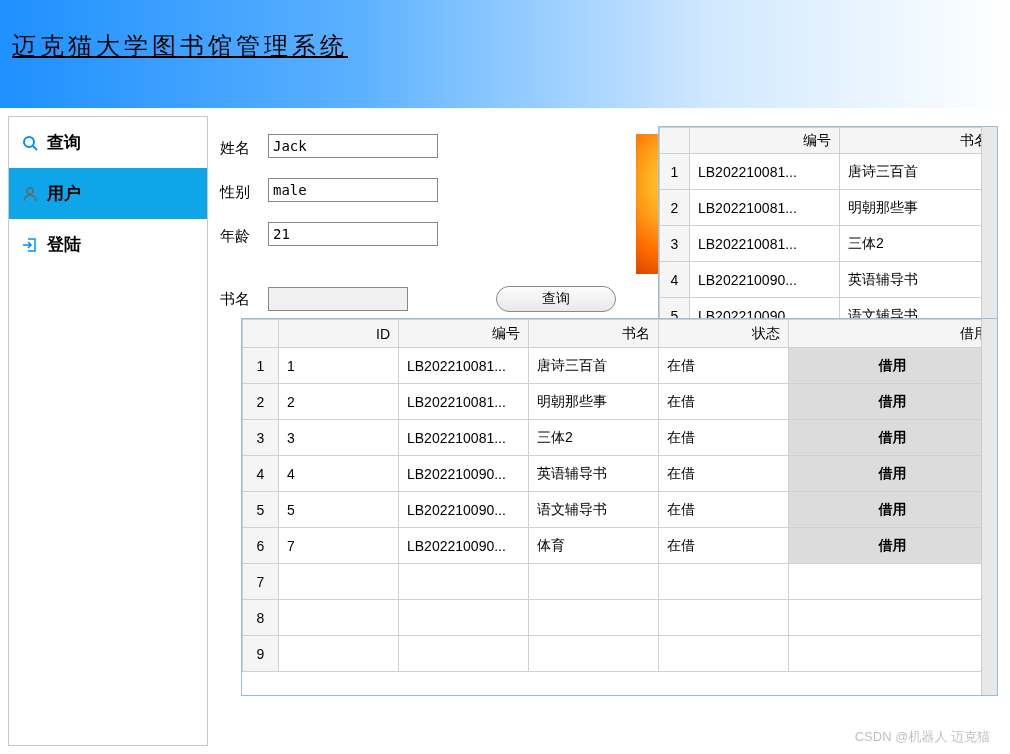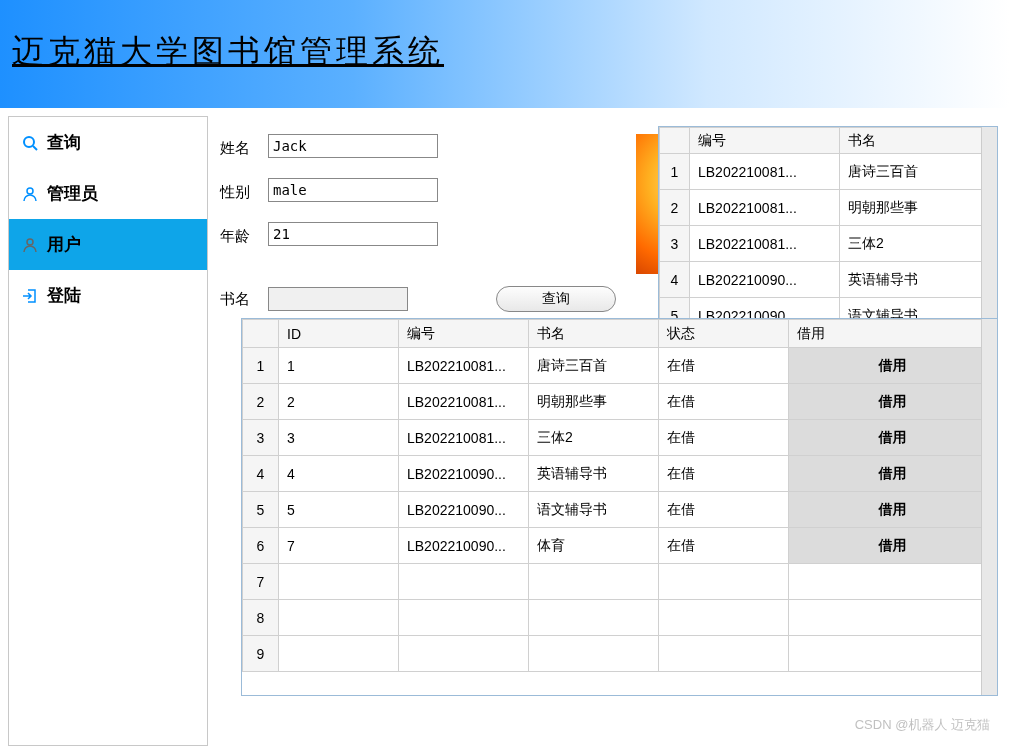--- a/index.html
+++ b/index.html
@@ -1,19 +1,19 @@
 <!DOCTYPE html>
 <html><head>
 <meta charset="utf-8">
 <style>
 * { box-sizing: border-box; margin: 0; padding: 0; }
 body { font-family: "Microsoft YaHei", Arial, sans-serif; font-size: 14px; background: #fff; width: 1010px; height: 754px; overflow: hidden; }
 
 .header { height: 108px; background: linear-gradient(to right, #1e90ff 0%, #5bb0ff 35%, #d0e8ff 70%, #ffffff 100%); padding: 30px 12px; }
-.header-title { font-size: 32px; color: #000; text-decoration: underline; letter-spacing: 4px; font-family: "SimSun", serif; }
+.header-title { font-size: 24px; color: #000; text-decoration: underline; letter-spacing: 4px; font-family: "SimSun", serif; }
 
 .main { display: flex; height: 646px; }
 .sidebar { width: 200px; border: 1px solid #c8c8c8; margin: 8px 4px 8px 8px; background: #fff; }
 .sidebar-item { display: flex; align-items: center; gap: 8px; padding: 14px 12px; font-size: 17px; font-weight: bold; cursor: pointer; }
 .sidebar-item.active { background: #0ea5e9; }
 .sidebar-item .icon { width: 18px; height: 18px; display: inline-flex; align-items: center; justify-content: center; }
 
 .content { flex: 1; padding: 8px 12px 8px 8px; position: relative; }
 
 .form-area { display: flex; gap: 20px; margin-bottom: 6px; }
@@ -29,56 +29,47 @@
 .search-input { width: 140px; height: 24px; border: 1px solid #888; background: #f0f0f0; }
 .search-btn { width: 120px; height: 26px; border: 1px solid #888; border-radius: 14px; background: linear-gradient(#fdfdfd, #e8e8e8); cursor: pointer; font-size: 14px; margin-left: 80px; }
 
 .small-table-wrap { position: absolute; top: 18px; right: 12px; width: 340px; height: 210px; border: 1px solid #9bbbd8; }
 .table-scroll-corner { position: absolute; right: 0; top: 0; width: 16px; height: 100%; background: #e8e8e8; border-left: 1px solid #ccc; }
 
 .big-table-wrap { border: 1px solid #9bbbd8; height: 378px; position: relative; margin-left: 21px; }
 
 table { border-collapse: collapse; width: 100%; table-layout: fixed; }
 th, td { border: 1px solid #d0d0d0; padding: 0 8px; text-align: left; font-size: 14px; overflow: hidden; white-space: nowrap; text-overflow: ellipsis; background: #fff; }
-th { background: #f5f5f5; font-weight: normal; text-align: left; height: 28px; }
+th { background: #f5f5f5; font-weight: normal; text-align: right; height: 28px; }
 td { height: 36px; }
 .rowhead { background: #f5f5f5; text-align: center; width: 30px; }
 .borrow-cell { background: #dcdcdc; text-align: center; font-weight: bold; cursor: pointer; }
 
 .small-table-wrap th { height: 26px; }
 .small-table-wrap td { height: 36px; }
 
-.watermark { position: absolute; bottom: 20px; right: 20px; color: rgba(150,150,150,0.6); font-size: 13px; }
+.watermark { position: absolute; bottom: 8px; right: 20px; color: rgba(150,150,150,0.6); font-size: 13px; }
 </style>
 </head>
 <body>
 
 <div class="header">
   <div class="header-title">迈克猫大学图书馆管理系统</div>
 </div>
 
 <div class="main">
   <div class="sidebar">
     <div class="sidebar-item">
       <span class="icon">
         <svg width="16" height="16" viewBox="0 0 16 16">
             <circle cx="7" cy="7" r="5" fill="none" stroke="#0090ff" stroke-width="2"></circle>
             <line x1="11" y1="11" x2="15" y2="15" stroke="#0090ff" stroke-width="2"></line>
           </svg>
       </span>
       <span>查询</span>
-    </div>
-    <div class="sidebar-item">
-      <span class="icon">
-        <svg width="16" height="16" viewBox="0 0 16 16">
-            <circle cx="8" cy="5" r="3" fill="none" stroke="#0090ff" stroke-width="1.5"></circle>
-            <path d="M2 15c0-3.3 2.7-6 6-6s6 2.7 6 6" fill="none" stroke="#0090ff" stroke-width="1.5"></path>
-          </svg>
-      </span>
-      <span>管理员</span>
     </div>
     <div class="sidebar-item active">
       <span class="icon">
         <svg width="16" height="16" viewBox="0 0 16 16">
             <circle cx="8" cy="5" r="3" fill="none" stroke="#666" stroke-width="1.5"></circle>
             <path d="M2 15c0-3.3 2.7-6 6-6s6 2.7 6 6" fill="none" stroke="#666" stroke-width="1.5"></path>
           </svg>
       </span>
       <span>用户</span>
     </div>

